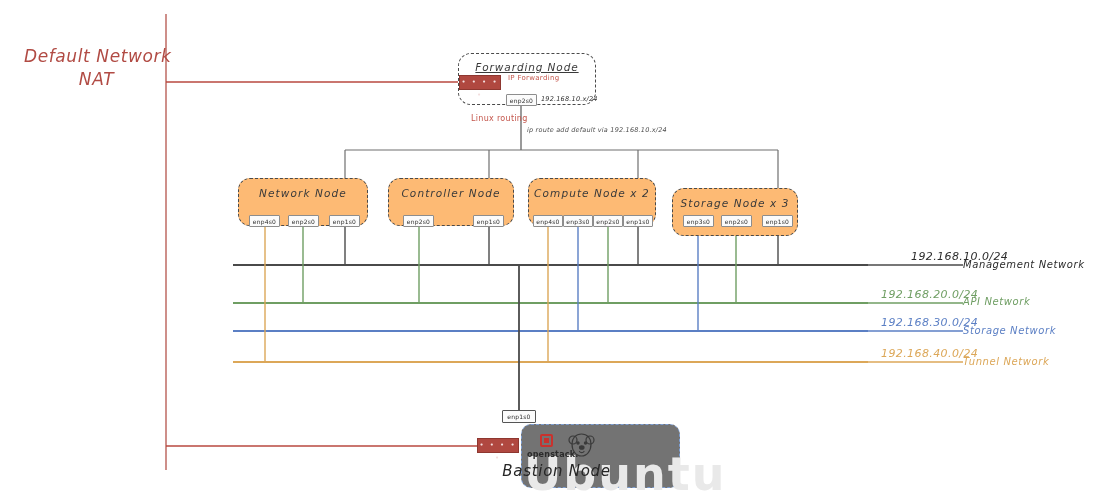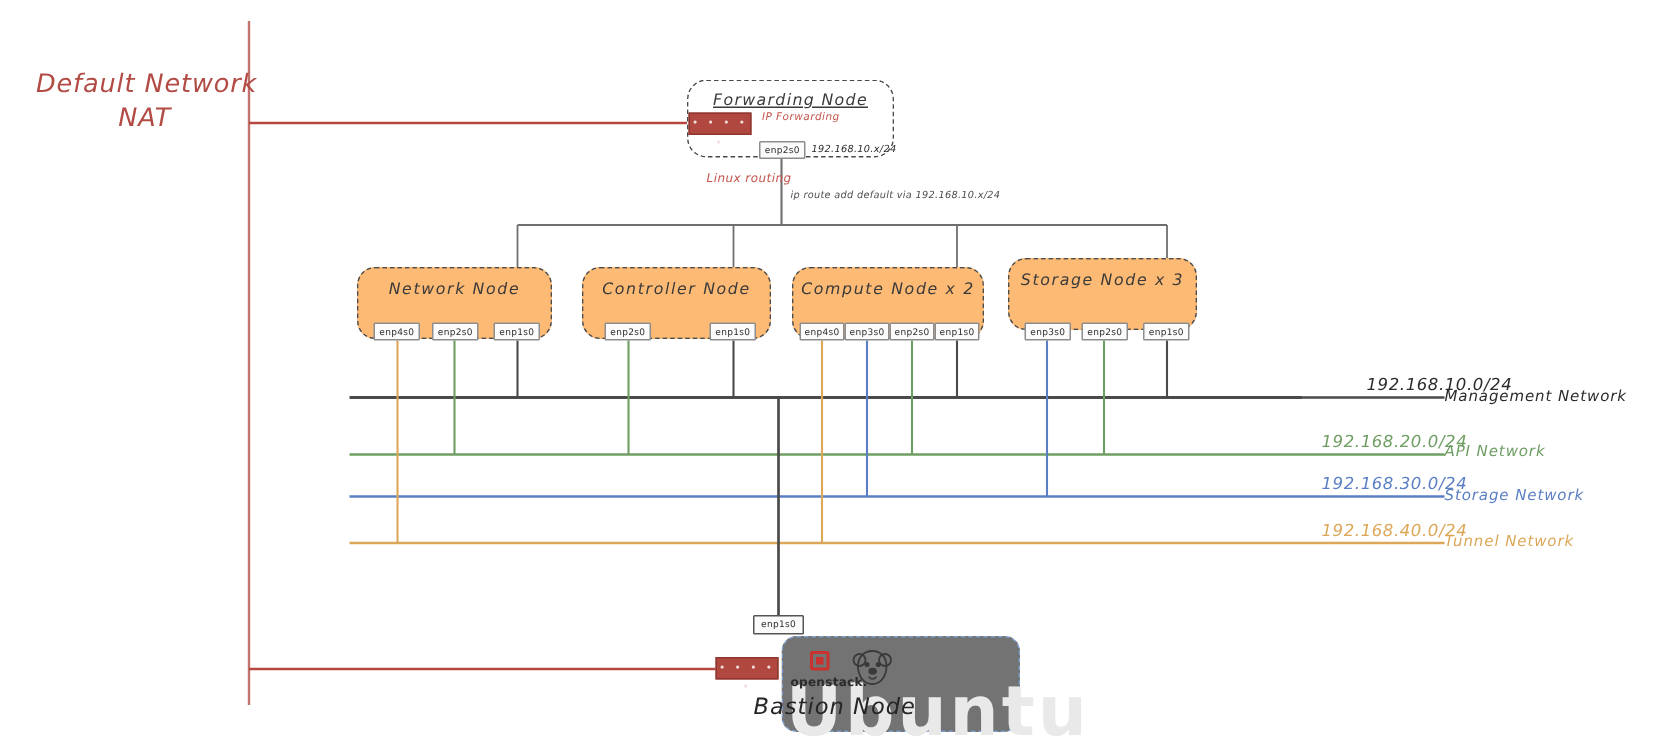--- a/index.html
+++ b/index.html
@@ -98,21 +98,20 @@
     color: #f3dede;
     font-size: 7px;
     letter-spacing: 2px;
     line-height: 13px;
     text-align: center;
     display: block;
   }
   .red-note {
     color: #c4564c;
     font-size: 7px;
-    font-style: italic;
     letter-spacing: 0.3px;
   }
   .red-note.big { font-size: 8px; }
   .gray-note {
     color: #4c4c4c;
     font-size: 6.5px;
     letter-spacing: 0.2px;
     font-style: italic;
   }
   .nic-ip {
@@ -272,21 +271,21 @@
   <div class="nic" style="left:473px; top:215px; width:31px;">enp1s0</div>
 
   <div class="node-box" style="left:528px; top:178px; width:128px; height:48px;">
     <div class="node-title">Compute Node x 2</div>
   </div>
   <div class="nic" style="left:533px; top:215px; width:30px;">enp4s0</div>
   <div class="nic" style="left:563px; top:215px; width:30px;">enp3s0</div>
   <div class="nic" style="left:593px; top:215px; width:30px;">enp2s0</div>
   <div class="nic" style="left:623px; top:215px; width:30px;">enp1s0</div>
 
-  <div class="node-box" style="left:672px; top:172px; width:126px; height:48px;">
+  <div class="node-box" style="left:672px; top:188px; width:126px; height:48px;">
     <div class="node-title">Storage Node x 3</div>
   </div>
   <div class="nic" style="left:683px; top:215px; width:31px;">enp3s0</div>
   <div class="nic" style="left:721px; top:215px; width:31px;">enp2s0</div>
   <div class="nic" style="left:762px; top:215px; width:31px;">enp1s0</div>
 
   <div class="net-cidr" style="left:883px; top:250px; color:#2b2b2b;margin-left:28px;">192.168.10.0/24</div>
   <div class="net-name" style="left:963px; top:259px; color:#2b2b2b;">Management Network</div>
 
   <div class="net-cidr" style="left:881px; top:288px; color:#6f9e63;">192.168.20.0/24</div>

